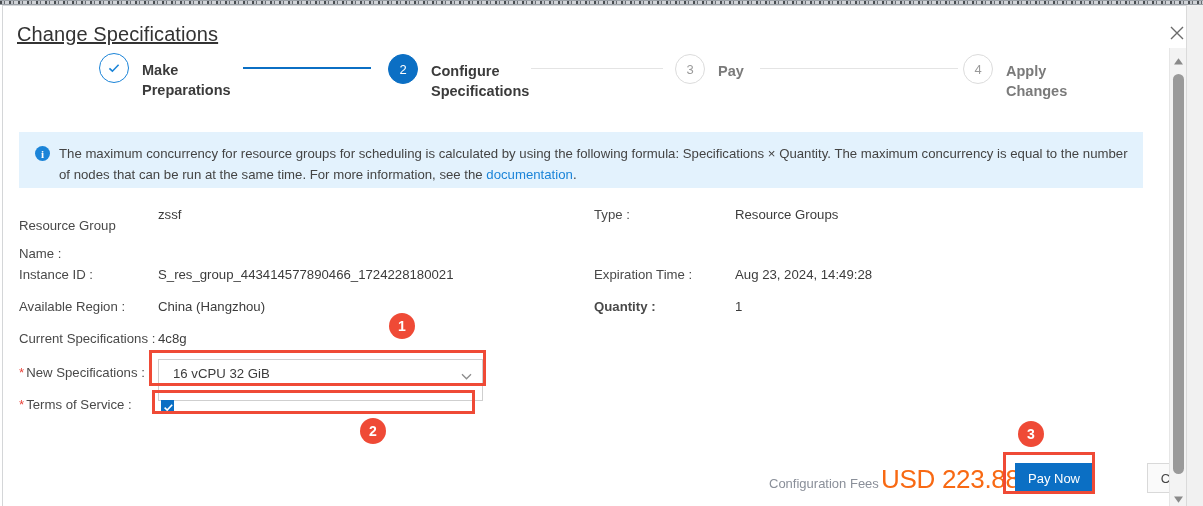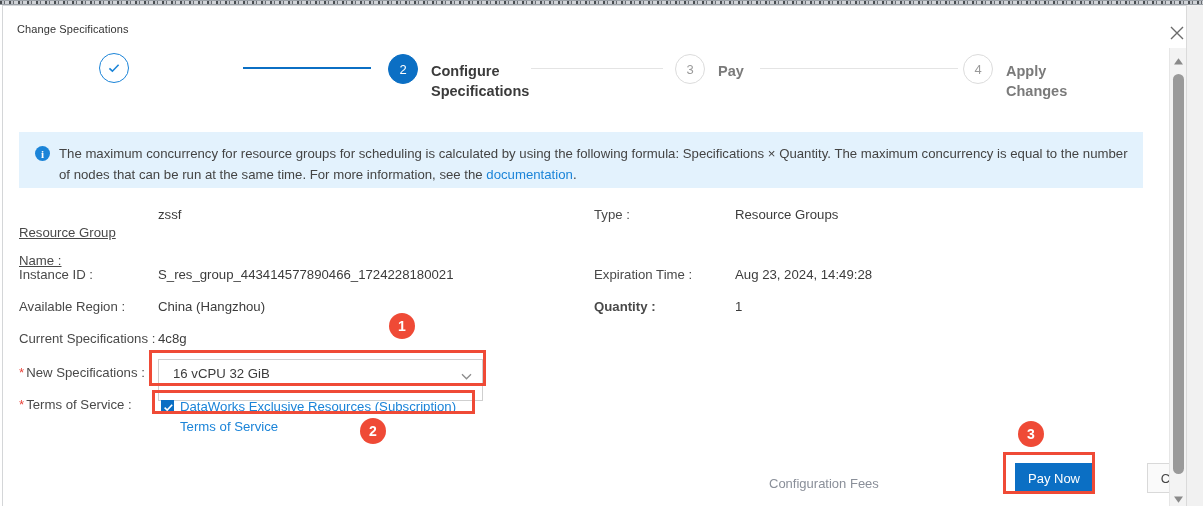--- a/index.html
+++ b/index.html
@@ -50,23 +50,24 @@
     background: #ffffff;
     border-left: 1px solid #d4d6d8;
     border-top: 1px solid #d4d6d8;
     box-sizing: border-box;
   }
 
   .dlg-title {
     position: absolute;
     left: 14px;
     top: 17px;
-    font-size: 11px;
+    font-size: 20px;
     color: #333333;
     letter-spacing: .1px;
+    text-decoration: underline;
   }
 
   .close-btn {
     position: absolute;
     left: 1162px;
     top: 15px;
     width: 24px;
     height: 24px;
     cursor: pointer;
   }
@@ -340,20 +341,21 @@
       </svg>
     </div>
 
     <div class="stepper">
 
       <div class="step-circle done" style="left:96px; top:47px;">
         <svg width="16" height="16" viewBox="0 0 16 16">
           <path d="M3.4 8.3 L6.4 11.2 L12.6 4.8" stroke="#1b84d8" stroke-width="1.6" fill="none"></path>
         </svg>
       </div>
+      <div class="step-label" style="left:139px; top:54px; width:78px;">Make Preparations</div>
 
       <div class="step-line active-line" style="left:240px; width:128px;"></div>
 
       <div class="step-circle active" style="left:385px; top:48px;">
         <span>2</span>
       </div>
       <div class="step-label" style="left:428px; top:55px; width:72px;">Configure Specifications</div>
 
       <div class="step-line todo-line" style="left:528px; width:132px;"></div>
 
@@ -370,21 +372,21 @@
       <div class="step-label muted" style="left:1003px; top:55px; width:62px;">Apply Changes</div>
     </div>
 
     <div class="info-banner">
       <div class="info-icon">i</div>
       <div class="info-text"><span>The maximum concurrency for resource groups for scheduling is calculated by using the following formula: Specifications × Quantity. The maximum concurrency is equal to the number of nodes that can be run at the same time. For more information, see the </span><a href="#">documentation</a><span>.</span></div>
     </div>
 
     <div class="form">
 
-      <div class="flabel" style="left:16px; top:27px; width:130px;text-decoration:underline;">Resource Group Name :</div>
+      <div class="flabel" style="left:16px; top:20px; width:130px;">Resource Group Name :</div>
       <div class="fvalue" style="left:155px; top:9px;">zssf</div>
 
       <div class="flabel" style="left:16px; top:69px;">Instance ID :</div>
       <div class="fvalue" style="left:155px; top:69px;">S_res_group_443414577890466_1724228180021</div>
 
       <div class="flabel" style="left:16px; top:101px;">Available Region :</div>
       <div class="fvalue" style="left:155px; top:101px;">China (Hangzhou)</div>
 
       <div class="flabel" style="left:16px; top:133px;">Current Specifications :</div>
       <div class="fvalue" style="left:155px; top:133px;">4c8g</div>
@@ -410,23 +412,23 @@
           <path d="M2 4.3 L6.5 8.8 L11 4.3" stroke="#8c8c8c" stroke-width="1.3" fill="none"></path>
         </svg>
       </div>
     </div>
 
     <div class="cbox">
       <svg width="11" height="11" viewBox="0 0 11 11">
         <path d="M1.6 5.6 L4.2 8.1 L9.2 2.7" stroke="#ffffff" stroke-width="1.6" fill="none"></path>
       </svg>
     </div>
-    <div class="tos-text">DataWorks Exclusive Resources (Subscription) Terms of Service</div>
 
     <div class="cfg-fee-label">Configuration Fees</div>
+    <div class="price">USD 223.88</div>
     <div class="btn btn-primary">Pay Now</div>
     <div class="btn btn-default">Cancel</div>
 
     <div class="scrollbar">
       <div class="sb-arrow up">
         <svg width="11" height="11" viewBox="0 0 11 11">
           <path d="M5.5 2.2 L10 8.6 L1 8.6 Z" fill="#8a8a8a"></path>
         </svg>
       </div>
       <div class="sb-thumb"></div>

